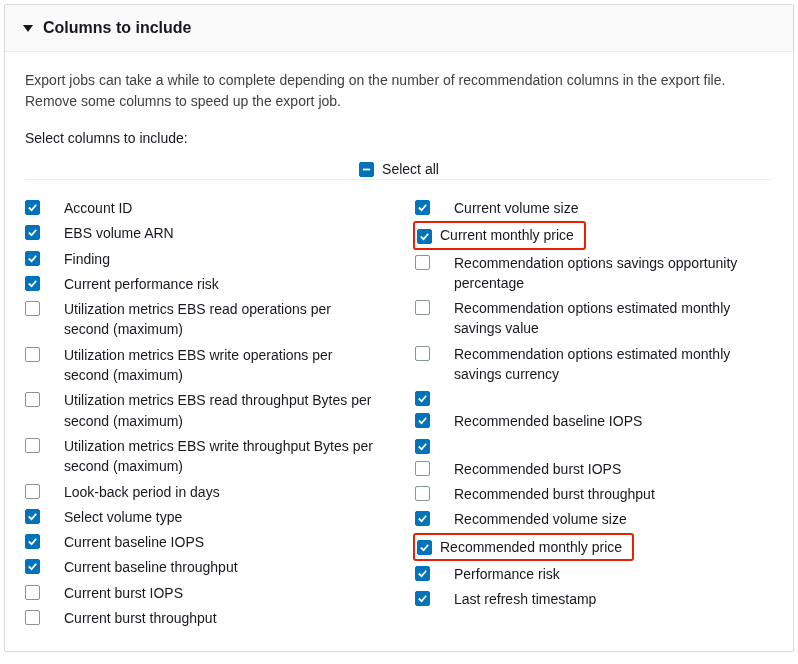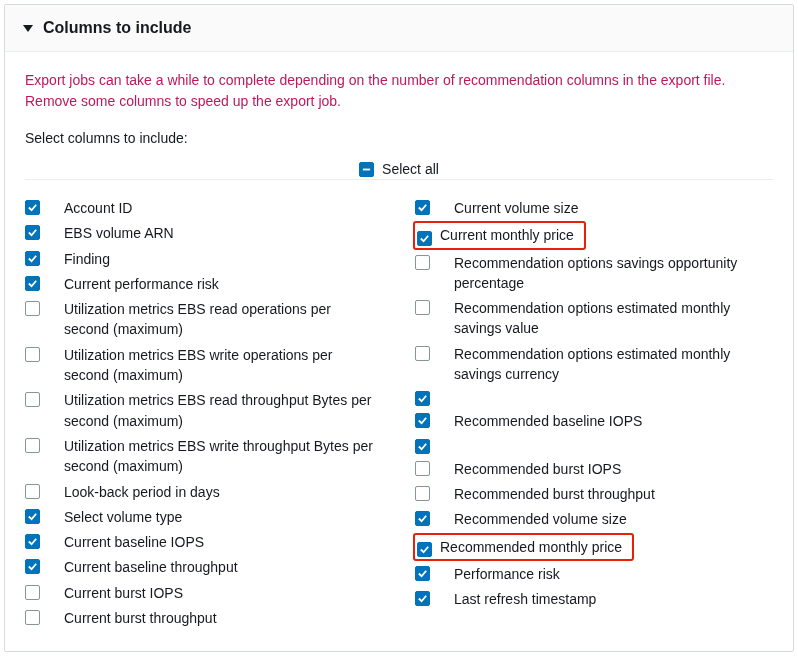--- a/index.html
+++ b/index.html
@@ -36,21 +36,21 @@
   .caret {
     width: 0; height: 0;
     border-left: 5px solid transparent;
     border-right: 5px solid transparent;
     border-top: 7px solid #16191f;
   }
   .panel-body {
     padding: 18px 20px 20px 20px;
   }
   .desc {
-    color: #be185d;
+    color: #404040;
     line-height: 1.5;
     margin: 0 0 18px 0;
   }
   .subhead {
     margin: 0 0 14px 0;
   }
   .select-all-row {
     display: flex;
     align-items: center;
     gap: 8px;
@@ -99,21 +99,21 @@
     line-height: 1.45;
   }
   .item .lbl {
     cursor: pointer;
     padding-right: 6px;
   }
   .hl {
     border: 2px solid #e52207;
     border-radius: 3px;
     display: inline-flex;
-    align-items: flex-end;
+    align-items: center;
     gap: 8px;
     padding: 2px 4px 2px 2px;
     margin: -2px -4px -2px -2px;
   }
   .item.highlighted { padding: 2px 0 3px 0; }
 </style>
 </head>
 <body>
 
 <div class="panel">

